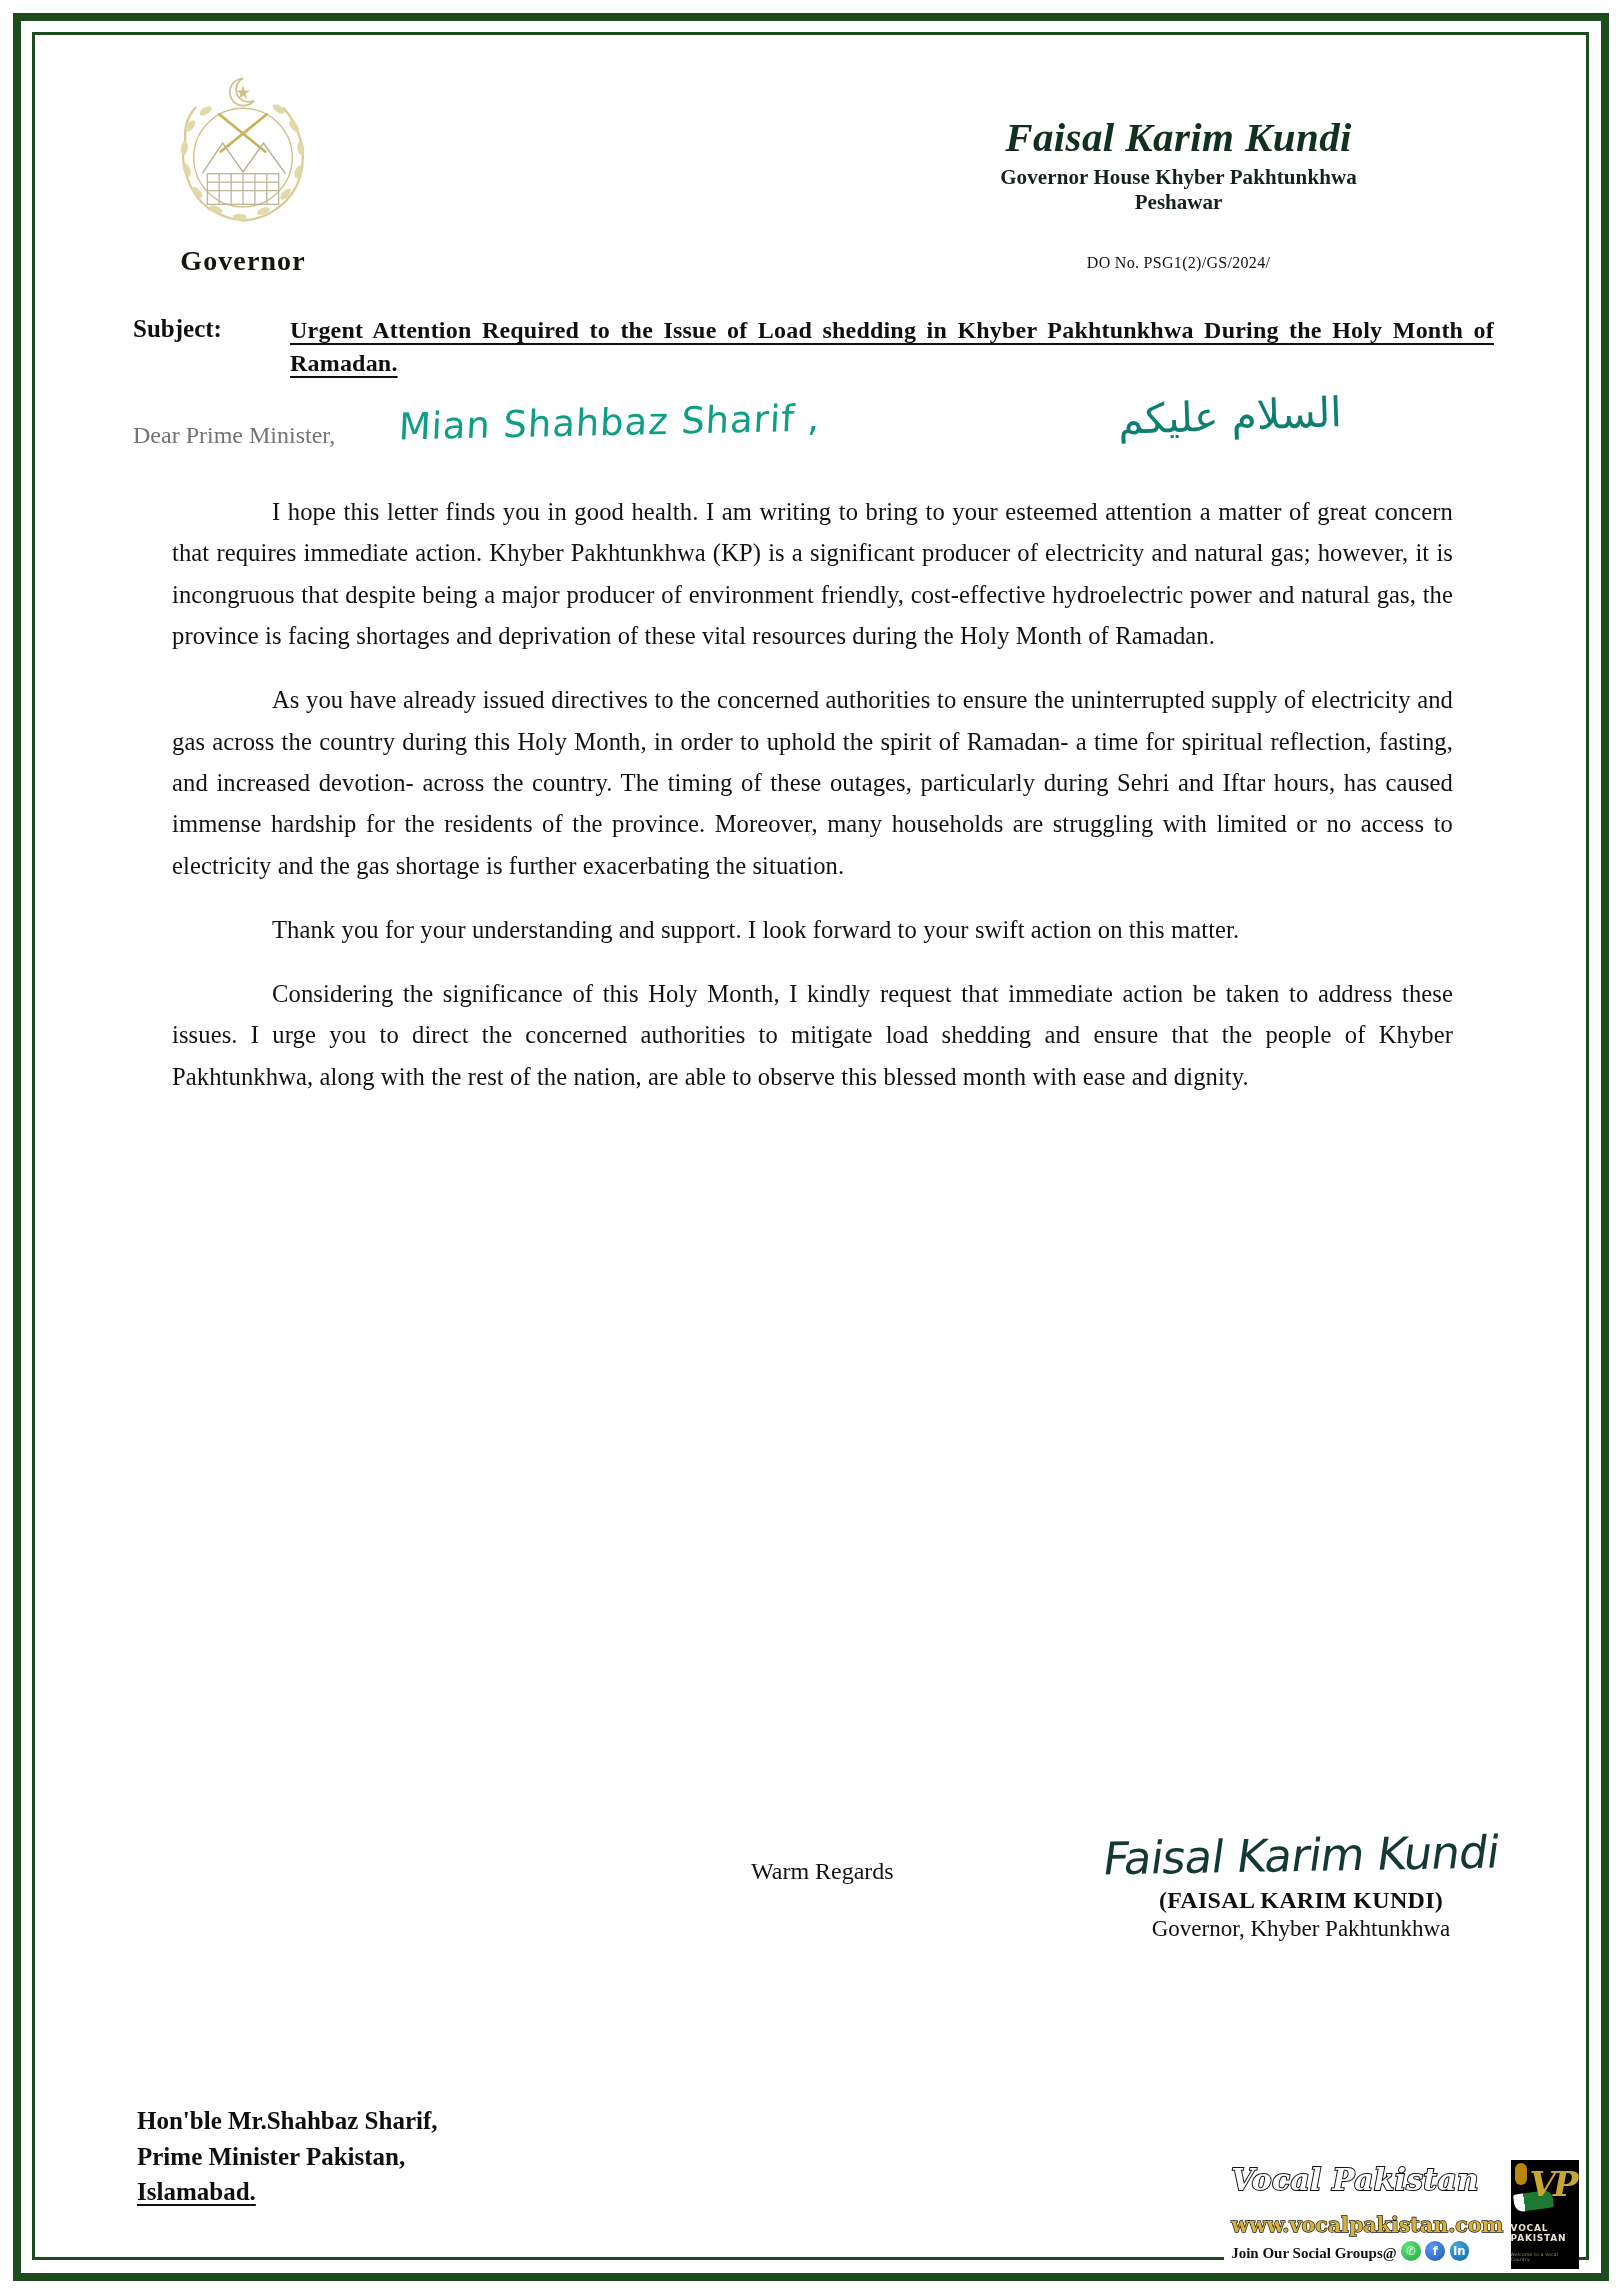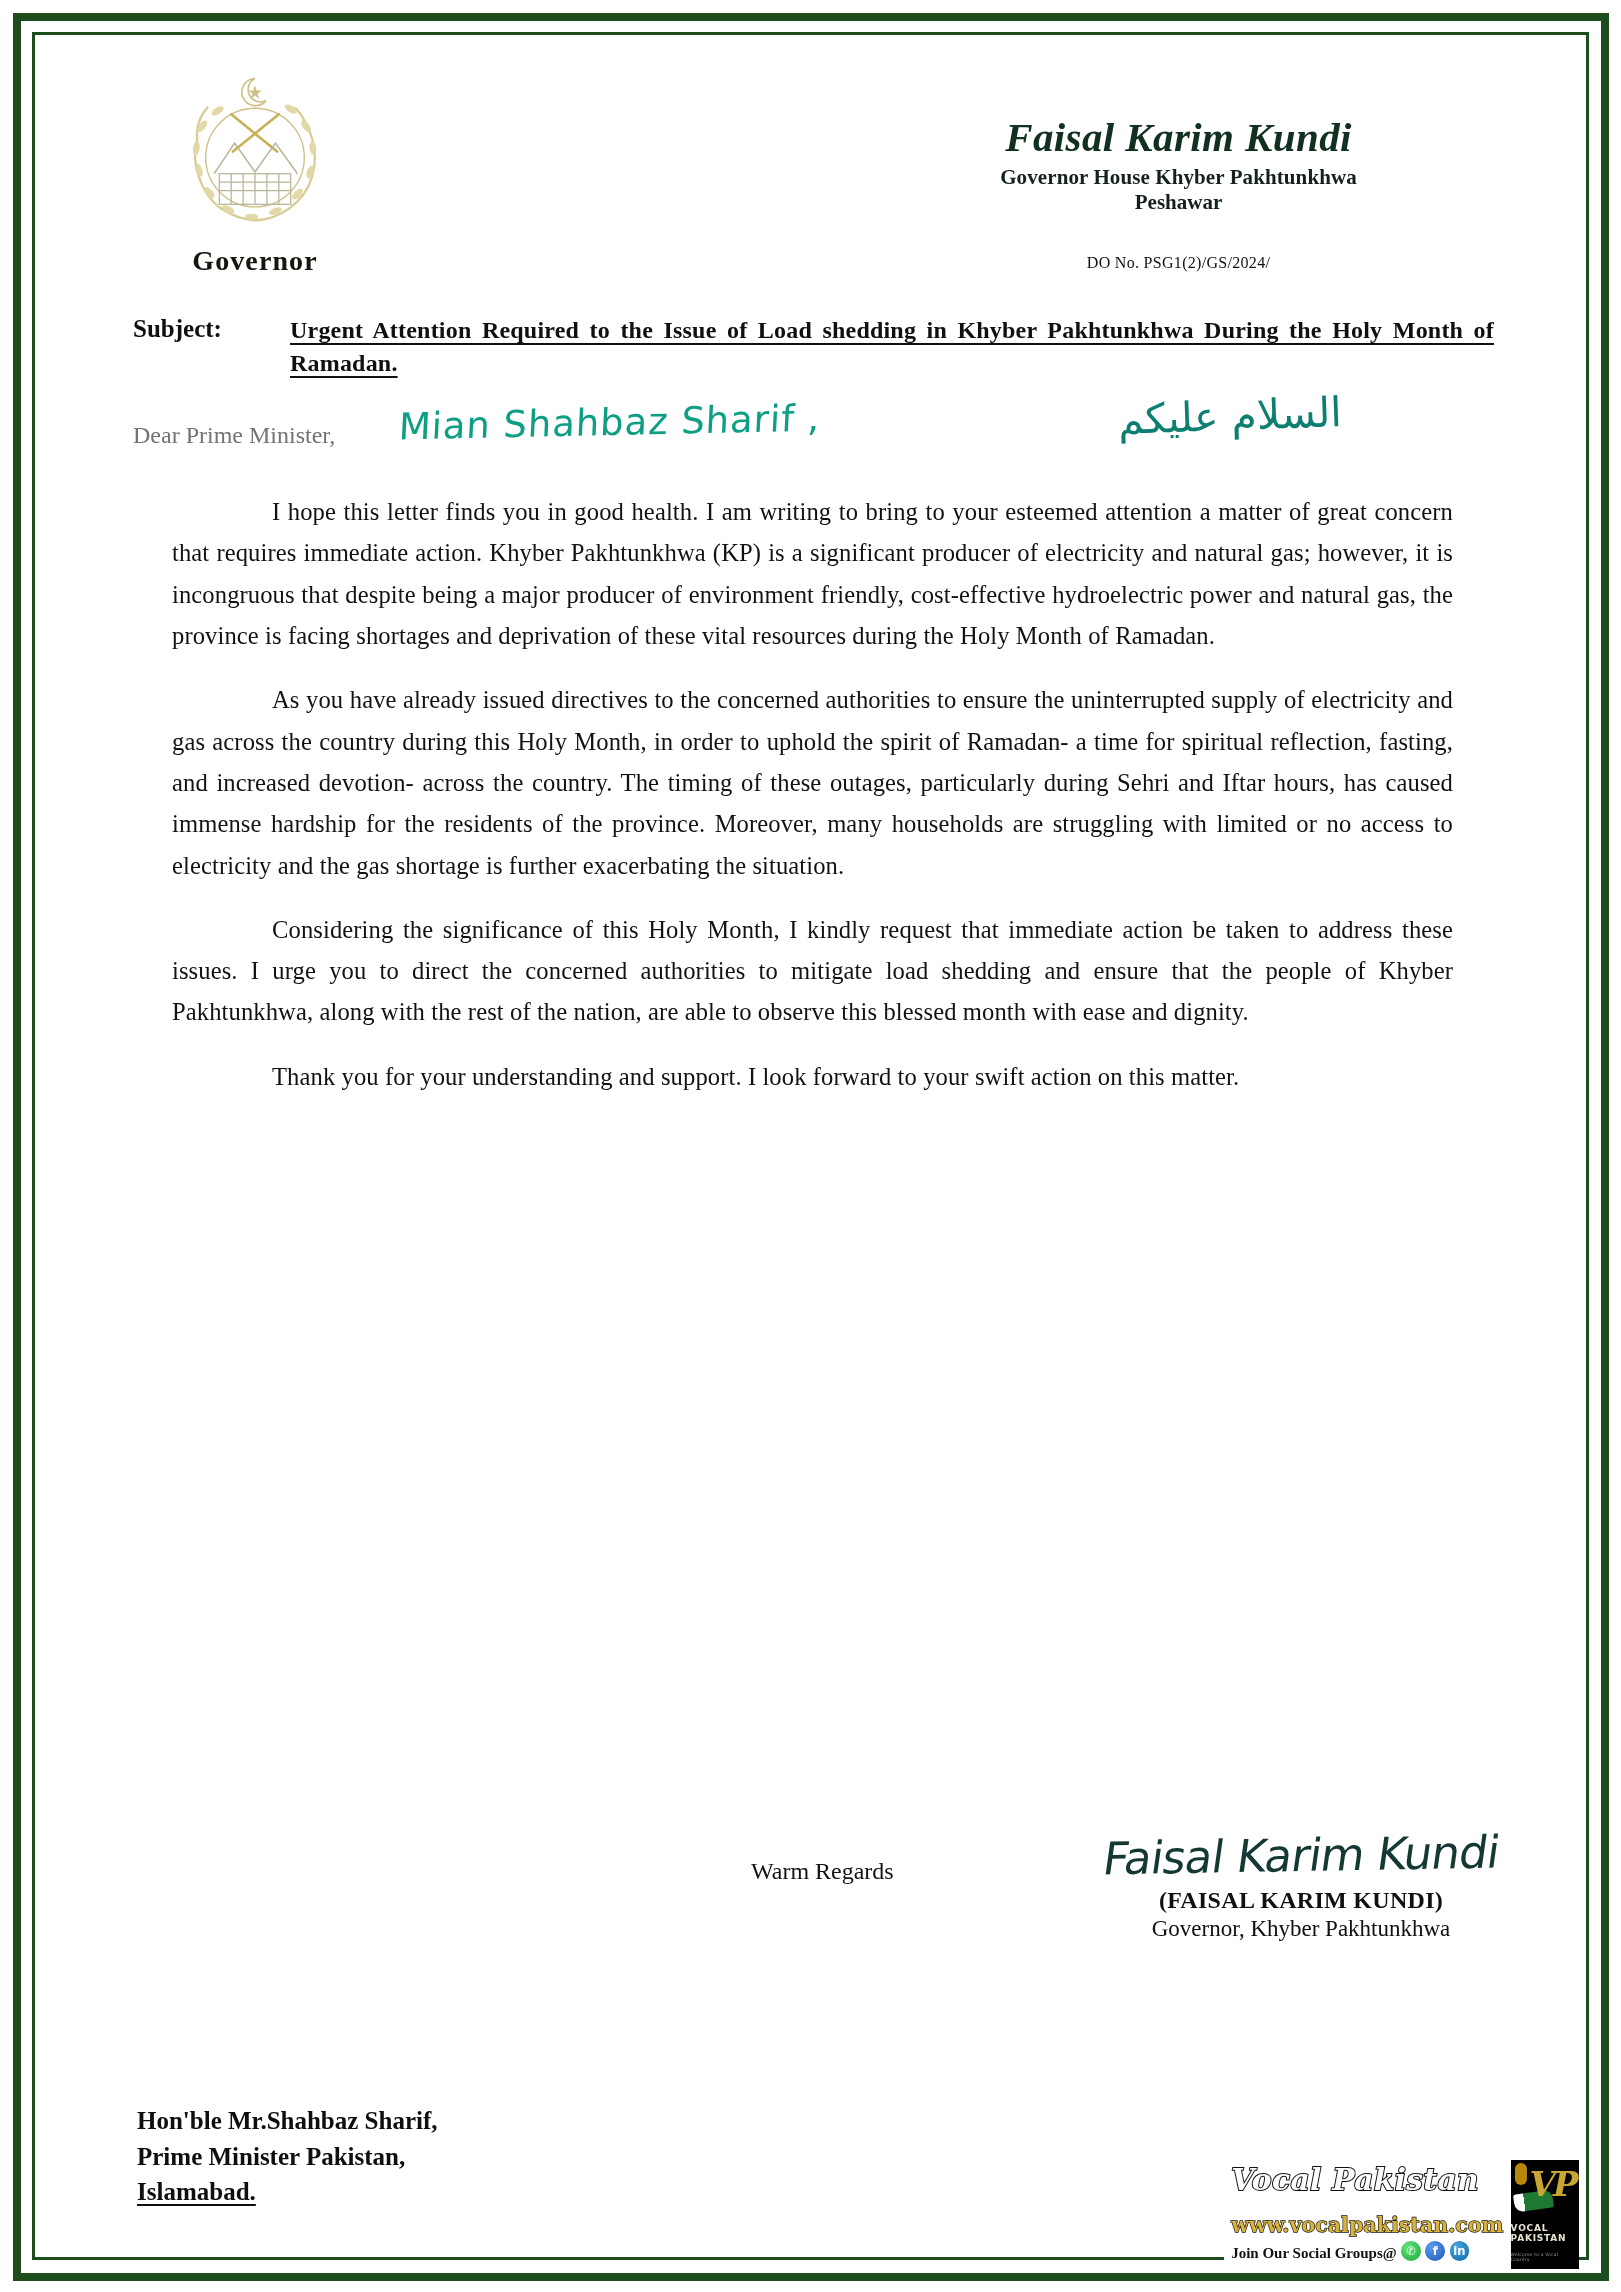--- a/index.html
+++ b/index.html
@@ -37,21 +37,21 @@
     position: absolute;
     left: 43px; top: 43px;
     width: 1535px;
     height: 2207px;
     background: #ffffff;
   }
 
   
   .emblem-block {
     position: absolute;
-    left: 82px;
+    left: 70px;
     top: 27px;
     width: 260px;
     text-align: center;
   }
   .emblem {
     width: 170px;
     height: 170px;
     margin: 0 auto;
     display: block;
   }
@@ -458,22 +458,22 @@
 
     <div class="salutation-row">
       <div class="salutation-label">Dear Prime Minister,</div>
       <div class="hand-latin">Mian Shahbaz Sharif ,</div>
       <div class="hand-arabic">السلام علیکم</div>
     </div>
 
     <div class="body-area">
       <p class="para">I hope this letter finds you in good health. I am writing to bring to your esteemed attention a matter of great concern that requires immediate action. Khyber Pakhtunkhwa (KP) is a significant producer of electricity and natural gas; however, it is incongruous that despite being a major producer of environment friendly, cost-effective hydroelectric power and natural gas, the province is facing shortages and deprivation of these vital resources during the Holy Month of Ramadan.</p>
       <p class="para">As you have already issued directives to the concerned authorities to ensure the uninterrupted supply of electricity and gas across the country during this Holy Month, in order to uphold the spirit of Ramadan- a time for spiritual reflection, fasting, and increased devotion- across the country. The timing of these outages, particularly during Sehri and Iftar hours, has caused immense hardship for the residents of the province. Moreover, many households are struggling with limited or no access to electricity and the gas shortage is further exacerbating the situation.</p>
+      <p class="para">Thank you for your understanding and support. I look forward to your swift action on this matter.</p>
       <p class="para">Considering the significance of this Holy Month, I kindly request that immediate action be taken to address these issues. I urge you to direct the concerned authorities to mitigate load shedding and ensure that the people of Khyber Pakhtunkhwa, along with the rest of the nation, are able to observe this blessed month with ease and dignity.</p>
-      <p class="para">Thank you for your understanding and support. I look forward to your swift action on this matter.</p>
     </div>
 
     <div class="warm-regards">Warm Regards</div>
 
     <div class="sign-block">
       <div class="signature">Faisal Karim Kundi</div>
       <div class="sign-name">(FAISAL KARIM KUNDI)</div>
       <div class="sign-title">Governor, Khyber Pakhtunkhwa</div>
     </div>
 

